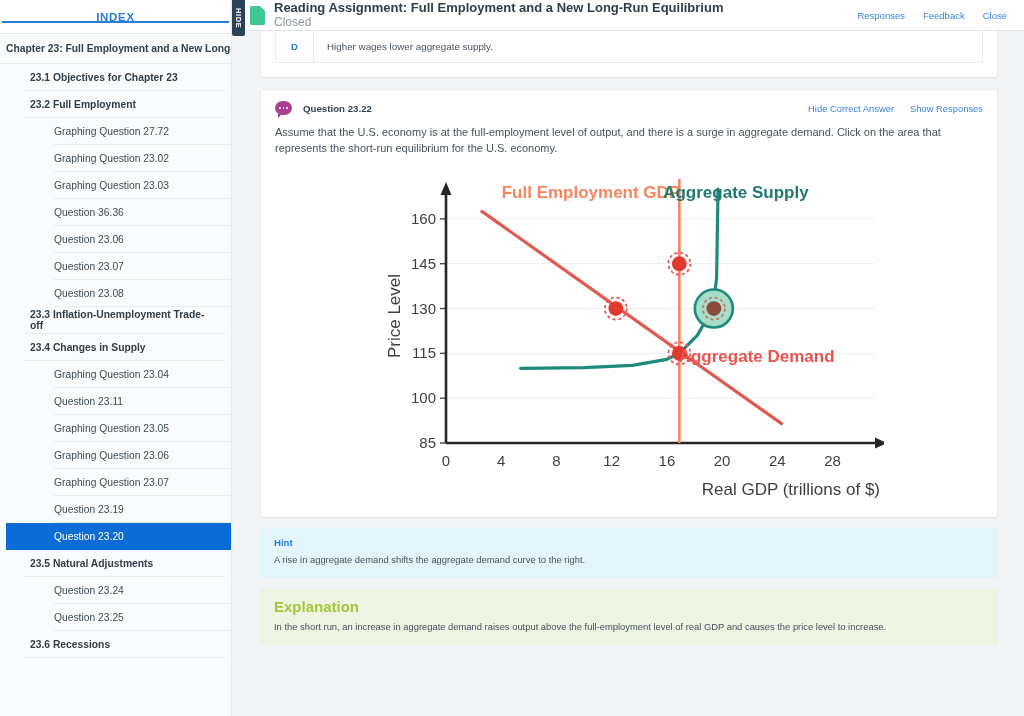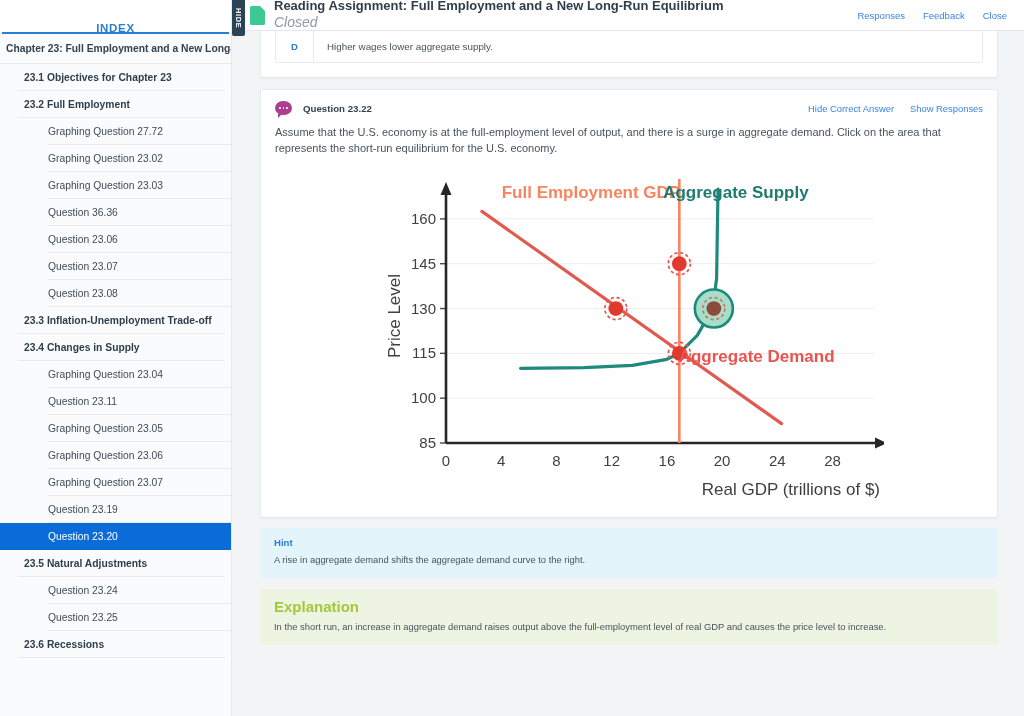--- a/index.html
+++ b/index.html
@@ -11,39 +11,39 @@
   }
 
   .app { position: relative; width: 1024px; height: 716px; display: flex; }
 
   
   .sidebar {
     width: 232px; height: 716px; flex: 0 0 232px;
     background: #fafbfc; display: flex; flex-direction: column;
     border-right: 1px solid #e6e9ec;
   }
-  .tabbar { height: 34px; display: flex; align-items: flex-end; background:#fff; position:relative; }
+  .tabbar { height: 34px; display: flex; align-items: center; background:#fff; position:relative; }
   .tabbar::after{ content:""; position:absolute; left:0; right:0; bottom:0; height:1px; background:#e3e6ea; }
   .tab {
     flex: 1 1 50%; display: flex; align-items: center; justify-content: center;
     gap: 6px; font-size: 11.5px; letter-spacing: .7px; font-weight: 600;
     color: #5f6b76; cursor: pointer; position: relative; background: #fff;
   }
   .tab.active { color: #2a7ed3; }
   .tab.active::after {
     content: ""; position: absolute; left: 2px; right: 2px; bottom: 0;
     height: 2.5px; background: #2a7ed3; z-index:2;
   }
   .tab-icon { display: inline-flex; }
 
   .chapter-title {
     padding: 9px 10px 9px 6px; font-size: 10.3px; font-weight: 700; color: #32424f;
     border-bottom: 1px solid #e9ecef; background:#fafbfc; white-space: nowrap; overflow: hidden;
   }
-  .toc { flex: 1 1 auto; overflow: hidden; }
+  .toc { flex: 1 1 auto; overflow: hidden; margin-left: 6px; }
   .toc-item {
     font-size: 10.3px; color: #3b4a57; cursor: pointer; display: flex; align-items: center;
     height: 27px; background: #fafbfc;
   }
   .toc-item .lbl { display:block; width:100%; }
   .toc-item.lvl1 { padding-left: 24px; font-weight: 700; color:#2f3e4b; }
   .toc-item.lvl2 { padding-left: 48px; font-weight: 400; color:#3e4c59; }
   .toc-item .row-inner {
     width: 100%; height: 100%; display:flex; align-items:center;
     border-bottom: 1px solid #e9ecef; padding-right: 8px;
@@ -70,21 +70,21 @@
   .topbar {
     height: 31px; background: #ffffff; display: flex; align-items: center;
     border-bottom: 1px solid #e3e6ea; padding-left: 18px; flex: 0 0 31px;
   }
   .doc-icon { width: 15px; height: 19px; position: relative; flex:0 0 15px; margin-right: 9px; }
   .doc-icon .page { position:absolute; inset:0; background:#3dc894; border-radius:1.5px; }
   .doc-icon .fold2 { position:absolute; right:0; top:0; width:0; height:0;
     border-left: 5px solid transparent; border-top: 5px solid #ffffff; }
   .doc-meta { display:flex; flex-direction:column; justify-content:center; line-height:1.15; }
   .doc-title { font-size: 13px; font-weight: 700; color: #2f3e4b; }
-  .doc-status { font-size: 14px; color: #8c98a4; font-style: italic; }
+  .doc-status { font-size: 12px; color: #8c98a4; }
   .topbar-actions { margin-left: auto; display:flex; gap: 18px; padding-right: 17px; }
   .topbar-actions a { font-size: 9.5px; color: #3a84e0; cursor:pointer; text-decoration:none; }
 
   .scroller { flex:1 1 auto; overflow:hidden; position:relative; background:#f3f4f6; padding-left: 28px; padding-right: 26px; }
   .content-col { width: 100%; max-width: 100%; }
 
   .card {
     background: #ffffff; border: 1px solid #e7eaed; border-radius: 3px;
     box-shadow: 0 1px 2px rgba(15,30,50,.04);
   }

